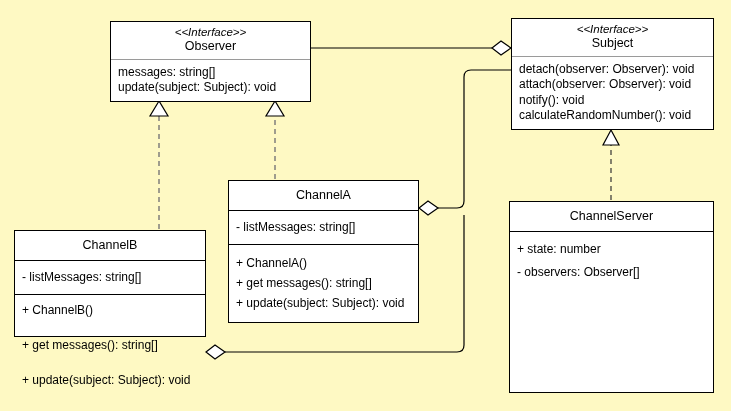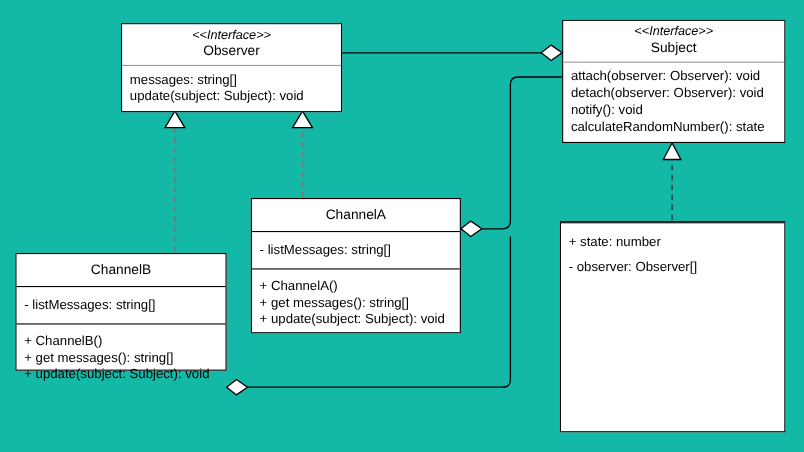--- a/index.html
+++ b/index.html
@@ -5,21 +5,21 @@
 <style>
   html, body {
     margin: 0;
     padding: 0;
     background: #ffffff;
   }
   #canvas {
     position: relative;
     width: 731px;
     height: 411px;
-    background: #14b8a6;
+    background: #fef9c3;
     font-family: "Liberation Sans", sans-serif;
     overflow: hidden;
   }
   #edges {
     position: absolute;
     left: 0;
     top: 0;
     width: 731px;
     height: 411px;
     pointer-events: none;
@@ -78,21 +78,21 @@
     line-height: 1.25;
     white-space: nowrap;
   }
   .iface-compartment .member {
     line-height: 1.3;
   }
 
   
   #class-observer      { left: 110px; top: 21px;  width: 201px; height: 81px; }
   #class-subject       { left: 511px; top: 18px;  width: 203px; height: 112px; }
-  #class-channela      { left: 228px; top: 180px; width: 191px; height: 123px; }
+  #class-channela      { left: 228px; top: 180px; width: 191px; height: 143px; }
   #class-channelb      { left: 14px;  top: 230px; width: 192px; height: 107px; }
   #class-channelserver { left: 509px; top: 201px; width: 205px; height: 192px; }
 </style>
 </head>
 <body>
 
 <div id="canvas">
 
   <svg id="edges" viewBox="0 0 731 411" width="731" height="411" xmlns="http://www.w3.org/2000/svg">
 
@@ -137,24 +137,24 @@
       <div class="member">update(subject: Subject): void</div>
     </div>
   </div>
 
   <div class="uml-class" id="class-subject">
     <div class="uml-header with-divider">
       <span class="stereotype">&lt;&lt;Interface&gt;&gt;</span>
       <span class="cls-name">Subject</span>
     </div>
     <div class="uml-compartment no-top-border grow iface-compartment">
+      <div class="member">detach(observer: Observer): void</div>
       <div class="member">attach(observer: Observer): void</div>
-      <div class="member">detach(observer: Observer): void</div>
       <div class="member">notify(): void</div>
-      <div class="member">calculateRandomNumber(): state</div>
+      <div class="member">calculateRandomNumber(): void</div>
     </div>
   </div>
 
   <div class="uml-class" id="class-channela">
     <div class="uml-header" style="padding-top:7px;padding-bottom:8px;">
       <span class="cls-name">ChannelA</span>
     </div>
     <div class="uml-compartment" style="height:34px;">
       <div class="member">- listMessages: string[]</div>
     </div>
@@ -165,27 +165,30 @@
     </div>
   </div>
 
   <div class="uml-class" id="class-channelb">
     <div class="uml-header" style="padding-top:7px;padding-bottom:8px;">
       <span class="cls-name">ChannelB</span>
     </div>
     <div class="uml-compartment" style="height:34px;">
       <div class="member">- listMessages: string[]</div>
     </div>
-    <div class="uml-compartment grow spaced" style="padding-top:8px;padding-bottom:8px;">
+    <div class="uml-compartment grow spaced" style="padding-top:8px;padding-bottom:8px;gap:20px;">
       <div class="member">+ ChannelB()</div>
       <div class="member">+ get messages(): string[]</div>
       <div class="member">+ update(subject: Subject): void</div>
     </div>
   </div>
 
   <div class="uml-class" id="class-channelserver">
+    <div class="uml-header" style="padding-top:7px;padding-bottom:8px;">
+      <span class="cls-name">ChannelServer</span>
+    </div>
     <div class="uml-compartment spaced" style="height:58px;padding-top:6px;padding-bottom:6px;">
       <div class="member">+ state: number</div>
-      <div class="member">- observer: Observer[]</div>
+      <div class="member">- observers: Observer[]</div>
     </div>
   </div>
 
 </div>
 
 </body></html>

